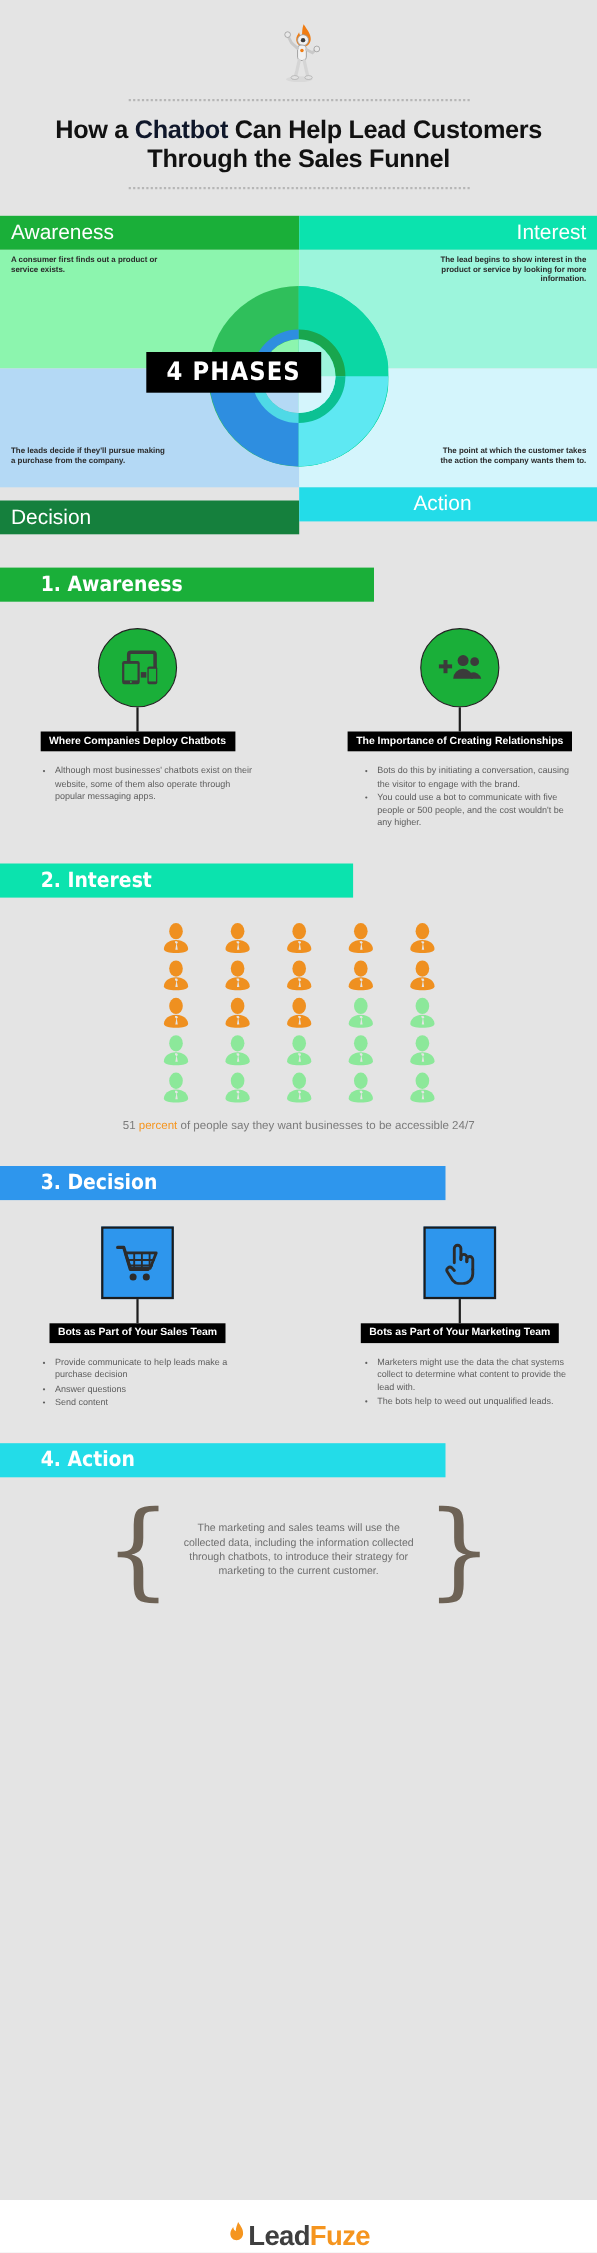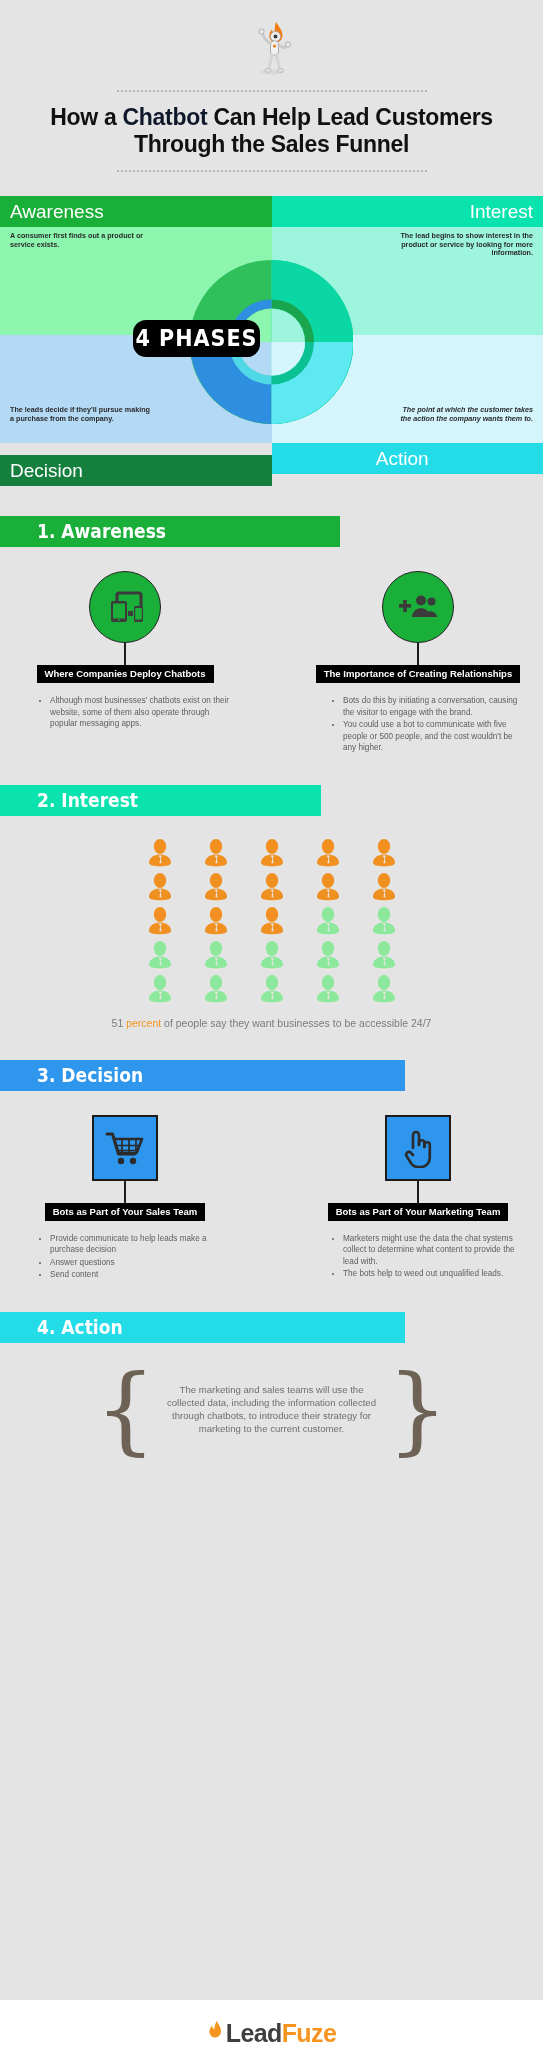--- a/index.html
+++ b/index.html
@@ -42,29 +42,28 @@
   .bar-in { left:271.5px; top:0; background:#0BE3AE; text-align:right; padding-right:10px; }
   .bar-de { left:0; top:259px; background:#15803d; text-align:left; padding-left:10px; }
   .bar-ac { left:271.5px; top:247px; background:#23DCE8; text-align:center; padding-right:10px; }
 
   .donut { position:absolute; left:190px; top:44px; width:163px; height:204px; }
 
   .qtext { position:absolute; font-size:7.2px; line-height:8.6px; font-weight:bold; color:#2a2a2a; width:140px; }
   .qt-aw { left:10px;  top:36px; text-align:left; }
   .qt-in { left:393px; top:36px; text-align:right; }
   .qt-de { left:10px;  top:210px;text-align:left; }
-  .qt-ac { left:393px; top:210px;text-align:right;font-style:italic; }
+  .qt-ac { left:393px; top:210px;text-align:right; }
 
   .phases-badge {
-    position:absolute; left:133px; top:124px; width:127px; height:37px;
+    position:absolute; left:133px; top:124px; width:159px; height:37px;
     background:#000000; color:#ffffff; text-align:center;
     font-size:23px; line-height:37px; font-weight:bold;
     font-family:"DejaVu Sans Condensed","Liberation Sans", sans-serif;
     letter-spacing:1px;
-    border-radius:13px;
   }
 
   
   .sec-head {
     height:31px; color:#ffffff; font-size:19px; line-height:31px;
     font-weight:bold; padding-left:37px;
     font-family:"DejaVu Sans Condensed","Liberation Sans", sans-serif;
   }
   .sh-1 { background:#1AAF39; width:340px; }
   .sh-2 { background:#0BE3AE; width:321px; }

